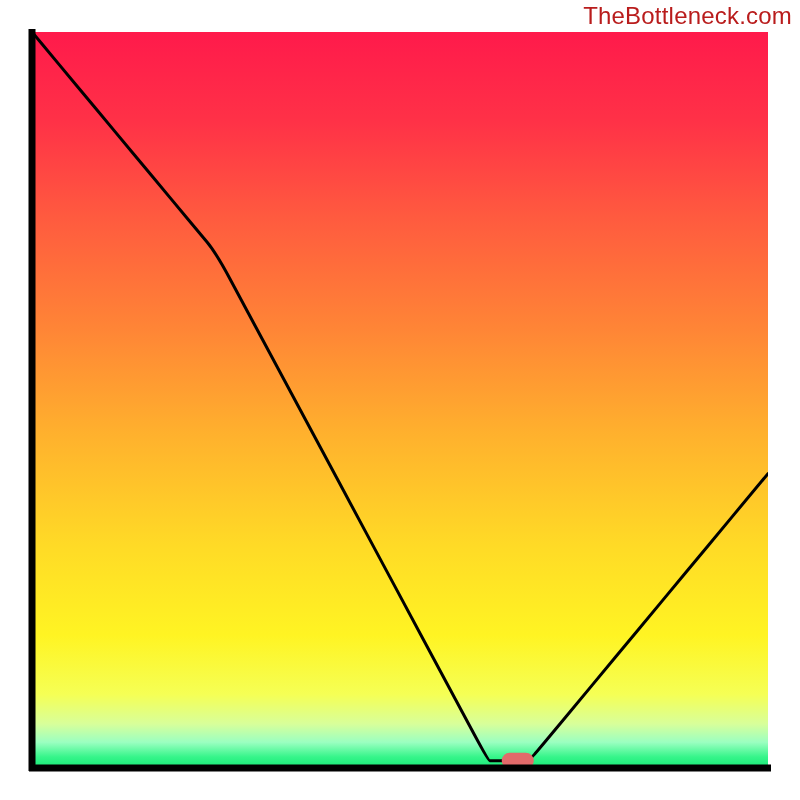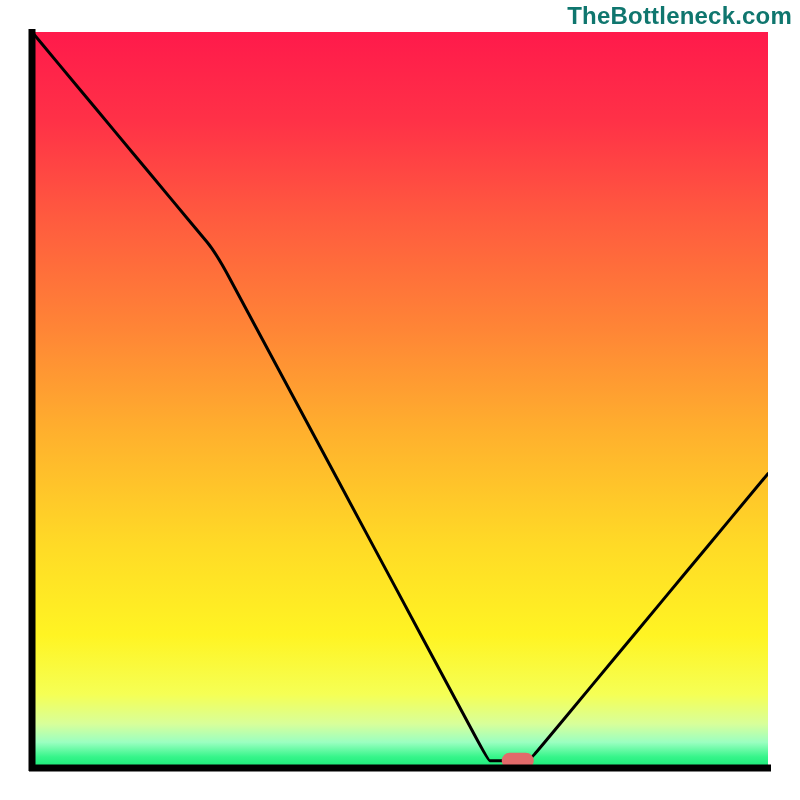--- a/index.html
+++ b/index.html
@@ -13,22 +13,22 @@
   .wrapper {
     position: relative;
     width: 800px;
     height: 800px;
   }
   .watermark {
     position: absolute;
     top: 2px;
     right: 8px;
     font-size: 24px;
-    font-weight: 700;
-    color: #0f766e;
+    font-weight: 400;
+    color: #b91c1c;
     letter-spacing: 0.2px;
     z-index: 50;
   }
   svg.chart {
     position: absolute;
     left: 0;
     top: 0;
     width: 800px;
     height: 800px;
   }

